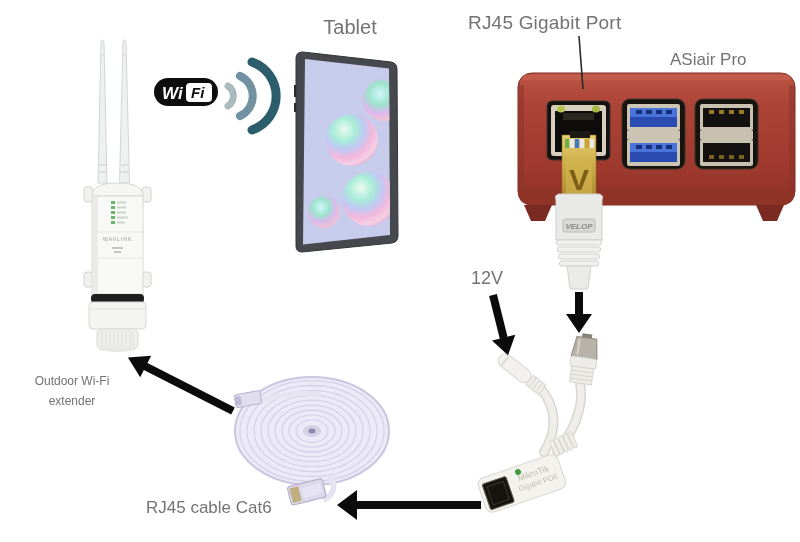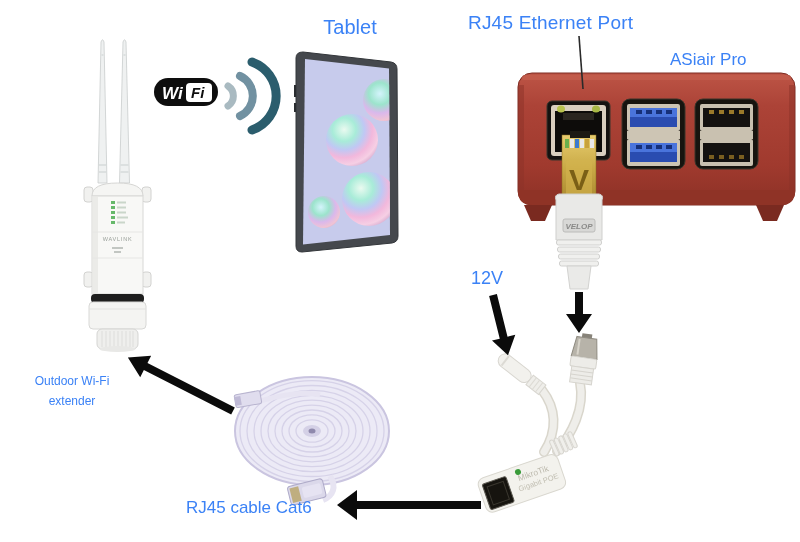--- a/index.html
+++ b/index.html
@@ -1,27 +1,27 @@
 <!DOCTYPE html>
 <html><head>
 <meta charset="utf-8">
 <style>
   html,body{margin:0;padding:0;background:#ffffff;}
   #canvas{
     position:relative;width:800px;height:542px;background:#ffffff;
     font-family:"Liberation Sans",sans-serif;overflow:hidden;
   }
   #scene{position:absolute;left:0;top:0;}
-  .lbl{position:absolute;color:#3b82f6;white-space:nowrap;}
+  .lbl{position:absolute;color:#737373;white-space:nowrap;}
   .lbl-tablet{left:300px;top:16px;width:100px;text-align:center;font-size:20px;}
   .lbl-rj45{left:468px;top:12px;font-size:19px;letter-spacing:.2px;}
   .lbl-asiair{left:670px;top:50px;width:112px;font-size:17px;}
   .lbl-12v{left:471px;top:268px;font-size:18px;font-weight:normal;}
   .lbl-ext{left:2px;top:371px;width:140px;text-align:center;font-size:12px;line-height:20px;white-space:normal;}
-  .lbl-cable{left:146px;top:498px;font-size:17px;margin-left:40px;}
+  .lbl-cable{left:146px;top:498px;font-size:17px;}
   .lbl-poe{left:570px;top:485px;font-size:17px;}
   svg text{font-family:"Liberation Sans",sans-serif;}
 </style>
 </head>
 <body>
 
 <div id="canvas">
 
 <svg id="scene" width="800" height="542" viewBox="0 0 800 542">
   <defs>
@@ -309,21 +309,21 @@
   </g>
   <path d="M481,501 L481,509 L357,509 L357,520 L337,505 L357,490 L357,501 Z" fill="#0b0b0b"></path>
   <g transform="translate(233,411) rotate(27)">
     <path d="M0,-4 L0,4 L-98,4 L-98,12 L-118,0 L-98,-12 L-98,-4 Z" fill="#0b0b0b"></path>
   </g>
 
   <line x1="579" y1="36" x2="583" y2="89" stroke="#2a2a2a" stroke-width="1.6"></line>
 </svg>
 
 <div class="lbl lbl-tablet">Tablet</div>
-<div class="lbl lbl-rj45">RJ45 Ethernet Port</div>
+<div class="lbl lbl-rj45">RJ45 Gigabit Port</div>
 <div class="lbl lbl-asiair">ASiair Pro</div>
 <div class="lbl lbl-12v">12V</div>
 <div class="lbl lbl-ext">
   <div>Outdoor Wi-Fi</div>
   <div>extender</div>
 </div>
 <div class="lbl lbl-cable">RJ45 cable Cat6</div>
 
 </div>
 

